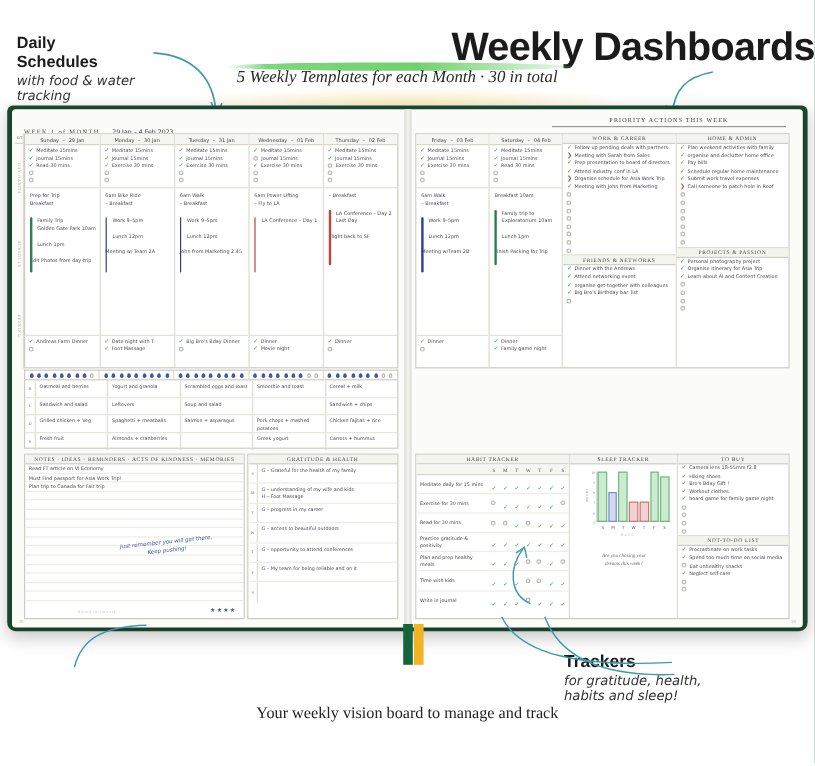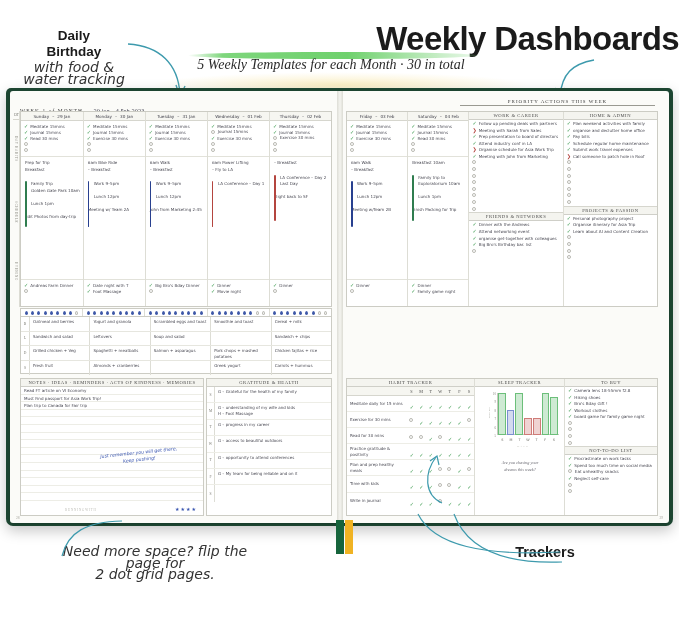--- a/index.html
+++ b/index.html
@@ -26,27 +26,27 @@
     position:absolute; left:188px; top:52px; width:290px; height:7px;
     border-radius:50%;
     background:linear-gradient(90deg,rgba(126,214,124,0) 0%, #7ed67c 12%, #6fd16d 55%, rgba(126,214,124,.15) 100%);
   }
   .subtitle {
     position:absolute; left:0; right:17px; top:57px; text-align:center;
     font-family:"Liberation Serif", serif; font-style:italic;
     font-size:14px; color:#2a2a2a;
   }
   .ann {
-    position:absolute; text-align:center;
+    position:absolute; 
     font-family:"Liberation Sans", sans-serif; font-weight:bold;
     font-size:13.5px; color:#1b1b1b; line-height:16px;
   }
   .ann .sub {
     display:block; font-weight:normal; font-style:italic;
-    font-family:"DejaVu Sans", sans-serif; font-size:14px; color:#333;
+    font-family:"DejaVu Sans", sans-serif; font-size:11px; color:#333;
     line-height:11.5px; margin-top:2px;
   }
   .ann-daily { left:14px; top:28px; width:120px; }
   .ann-week  { left:534px; top:28px; width:132px; }
   .ann-notes { left:60px; top:544px; width:190px; }
   .ann-track { left:470px; top:544px; width:150px; }
   svg.arrow { position:absolute; overflow:visible; }
 
   
   .book {
@@ -221,21 +221,21 @@
 </head>
 <body>
 
 <div class="header">
   <div class="main-title">Weekly Dashboards</div>
   <div class="title-underline"></div>
   <div class="subtitle">5 Weekly Templates for each Month · 30 in total</div>
 
   <div class="ann ann-daily">
     <span>Daily</span><br>
-    <span>Birthday</span>
+    <span>Schedules</span>
     <span class="sub">with food &amp; water tracking</span>
   </div>
 
   <svg class="arrow" style="left:126px;top:40px;" width="70" height="62" viewBox="0 0 70 62">
     <path d="M2,4 C34,6 52,24 54,54" stroke="#3d9aad" stroke-width="1.4" fill="none"></path>
     <path d="M50,45 L54,57 L59,46" stroke="#3d9aad" stroke-width="1.4" fill="none"></path>
   </svg>
   <svg class="arrow" style="left:546px;top:58px;" width="52" height="44" viewBox="0 0 52 44">
     <path d="M48,2 C26,6 16,16 14,38" stroke="#3d9aad" stroke-width="1.4" fill="none"></path>
     <path d="M9,30 L14,41 L19,30" stroke="#3d9aad" stroke-width="1.4" fill="none"></path>
@@ -868,35 +868,36 @@
 
   <div class="spine"></div>
 </div>
 
 <div class="bookmark">
   <i class="bm-green"></i>
   <i class="bm-gold"></i>
 </div>
 
 <div class="ann ann-notes">
-  <span class="sub">
-    <span>Need more space? flip the page for</span><br>
-    <span>2 dot grid pages.</span>
-  </span>
 </div>
 <div class="ann ann-track">
   <span style="font-size:14.5px">Trackers</span>
+  <span class="sub">
+    <span>for gratitude, health,</span><br>
+    <span>habits and sleep!</span>
+  </span>
 </div>
 
 <svg class="arrow" style="left:56px;top:520px;" width="70" height="40" viewBox="0 0 70 40">
   <path d="M66,1 C30,2 12,12 6,36" stroke="#3d9aad" stroke-width="1.2" fill="none"></path>
 </svg>
 <svg class="arrow" style="left:414px;top:512px;" width="150" height="56" viewBox="0 0 150 56">
   <path d="M4,2 C20,34 70,44 146,40" stroke="#3d9aad" stroke-width="1.2" fill="none"></path>
   <path d="M40,2 C54,40 96,52 148,50" stroke="#3d9aad" stroke-width="1.2" fill="none"></path>
 </svg>
 <svg class="arrow" style="left:420px;top:455px;" width="26" height="50" viewBox="0 0 26 50">
   <path d="M22,48 C4,40 4,18 16,2" stroke="#3d9aad" stroke-width="1.2" fill="none"></path>
   <path d="M10,6 L17,1 L19,10" stroke="#3d9aad" stroke-width="1.2" fill="none"></path>
 </svg>
 
 <div class="caption">
+  <div>Your weekly vision board to manage and track</div>
 </div>
 
 </body></html>

